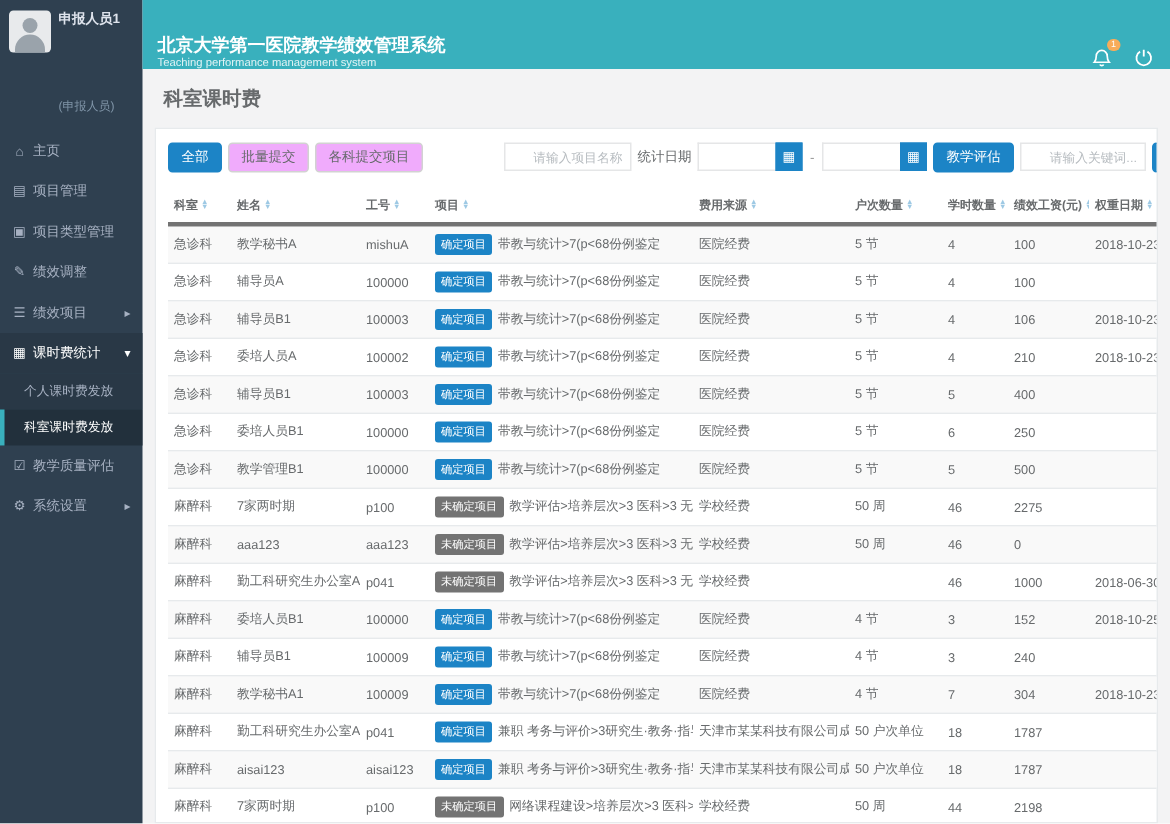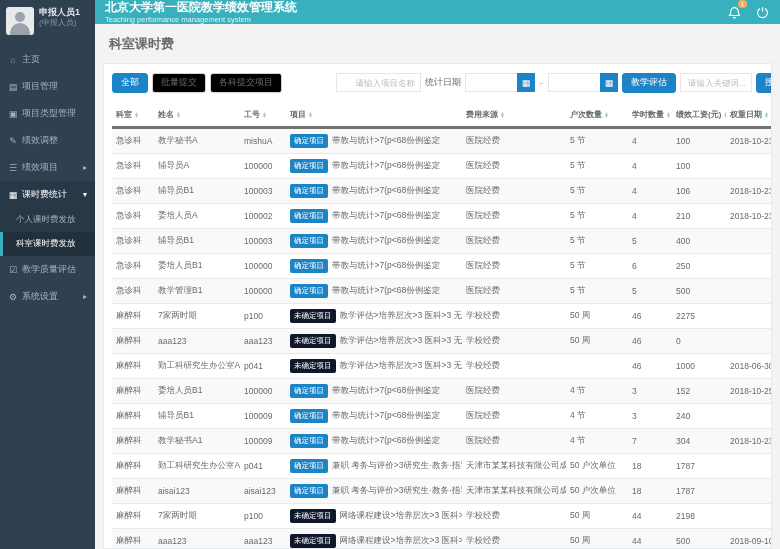--- a/index.html
+++ b/index.html
@@ -8,67 +8,67 @@
   .app { display:flex; width:780px; height:549px; }
 
   
   .sidebar { width:95px; min-width:95px; background:#2f4050; height:549px; font-size:9px; }
   .user-panel { display:flex; align-items:flex-start; gap:5px; padding:7px 6px; }
   .avatar { width:28px; height:28px; background:#e8eaec; border-radius:3px; position:relative; overflow:hidden; flex:none; }
   .avatar::before { content:""; position:absolute; left:9px; top:5px; width:10px; height:10px; border-radius:50%; background:#9aa3ab; }
   .avatar::after { content:""; position:absolute; left:4px; top:16px; width:20px; height:14px; border-radius:10px 10px 0 0; background:#9aa3ab; }
   .user-meta { line-height:1.25; }
   .user-name { color:#dfe4ed; font-weight:bold; font-size:9px; }
-  .user-role { color:#8095a8; font-size:8px; }
+  .user-role { color:#8095a8; font-size:8px;margin-top:48px; }
   .nav { margin-top:4px; }
   .nav-item { display:flex; align-items:center; gap:4px; padding:7px 8px; color:#a7b1c2; cursor:pointer; position:relative; }
   .nav-icon { width:10px; text-align:center; font-size:9px; flex:none; }
   .nav-caret { margin-left:auto; font-size:8px; }
   .nav-item.open { color:#fff; background:#293846; }
   .sub-item { display:block; padding:6px 6px 6px 16px; color:#a7b1c2; background:#293846; cursor:pointer; font-size:8.5px; }
   .sub-item.active { color:#fff; background:#22303c; border-left:3px solid #39b0bd; padding-left:13px; }
 
   
   .main { flex:1; display:flex; flex-direction:column; height:549px; min-width:0; }
-  .topbar { height:24px; background:#39b0bd; color:#fff; display:flex; align-items:center; padding:0 10px; flex:none; }
+  .topbar { height:46px; background:#39b0bd; color:#fff; display:flex; align-items:flex-end; padding:0 10px; flex:none; }
   .brand-title { font-size:12px; font-weight:bold; line-height:1.2; }
   .brand-sub { font-size:7.5px; opacity:.85; }
   .topbar-right { margin-left:auto; display:flex; align-items:center; gap:12px; }
   .icon-btn { position:relative; cursor:pointer; width:16px; height:16px; display:flex; align-items:center; justify-content:center; }
   .badge-dot { position:absolute; top:-4px; right:-5px; background:#f8ac59; color:#fff; font-size:6px; border-radius:6px; padding:1px 3px; line-height:1; }
 
   .content { flex:1; overflow:hidden; display:flex; flex-direction:column; }
   .page-title { font-size:13px; color:#676a6c; font-weight:bold; padding:11px 0 10px 14px; flex:none; }
   .panel { background:#fff; border:1px solid #e7eaec; margin:0 8px; flex:1; overflow:hidden; padding:9px 8px; }
 
   
   .toolbar { display:flex; align-items:center; gap:4px; font-size:9px; margin-bottom:10px; }
   .btn { font-size:9px; padding:3px 8px; border-radius:3px; border:1px solid transparent; cursor:pointer; line-height:1.3; white-space:nowrap; font-family:Liberation Sans, sans-serif; }
   .btn-primary { background:#1c84c6; color:#fff; border-color:#1c84c6; }
-  .btn-default { background:#000000; color:#676a6c; border-color:#d2d2d2; }
+  .btn-default { background:#f0abfc; color:#676a6c; border-color:#d2d2d2; }
   .tb-input { height:19px; border:1px solid #e5e6e7; font-size:8.5px; padding:0 5px; color:#676a6c; font-family:inherit;text-align:right; }
   .tb-input::placeholder { color:#b7bcc0; }
   .proj-input { width:85px; margin-left:50px; }
   .toolbar-right { margin-left:auto; display:flex; align-items:center; gap:4px; }
   .date-label { color:#676a6c; white-space:nowrap; }
   .date-group { display:flex; align-items:stretch; }
   .date-input { width:52px; border-right:none; }
   .cal-btn { width:18px; background:#1c84c6; color:#fff; border:1px solid #1c84c6; font-size:9px; display:flex; align-items:center; justify-content:center; cursor:pointer; }
   .sep { color:#999; padding:0 1px; }
-  .kw-input { width:72px; }
+  .kw-input { width:84px; }
 
   
   table { width:100%; border-collapse:collapse; table-layout:fixed; font-size:8.5px; }
   thead th { text-align:left; font-weight:bold; color:#676a6c; padding:6px 4px; border-bottom:3px solid #737373; white-space:nowrap; overflow:hidden; font-size:8px; cursor:pointer; }
   tbody td { padding:5px 4px; border-bottom:1px solid #e7eaec; white-space:nowrap; overflow:hidden; color:#676a6c; }
   tbody tr:nth-child(odd) { background:#f9f9f9; }
   .sort { display:inline-flex; flex-direction:column; vertical-align:middle; margin-left:2px; line-height:0.5; font-size:5px; color:#9ec9e4; }
   .badge { display:inline-block; padding:2px 4px; border-radius:2px; color:#fff; font-size:7.5px; cursor:pointer; margin-right:4px; }
   .badge.confirmed { background:#1c84c6; }
-  .badge.unconfirmed { background:#0f172a; }
+  .badge.unconfirmed { background:#737373; }
   .col-dept{width:42px}.col-name{width:86px}.col-eid{width:46px}.col-proj{width:176px}
   .col-src{width:104px}.col-units{width:62px}.col-hours{width:44px}.col-sal{width:54px}.col-date{width:80px}
 </style>
 </head>
 <body>
 
 <div class="app">
 
   <aside class="sidebar">
     <div class="user-panel">

